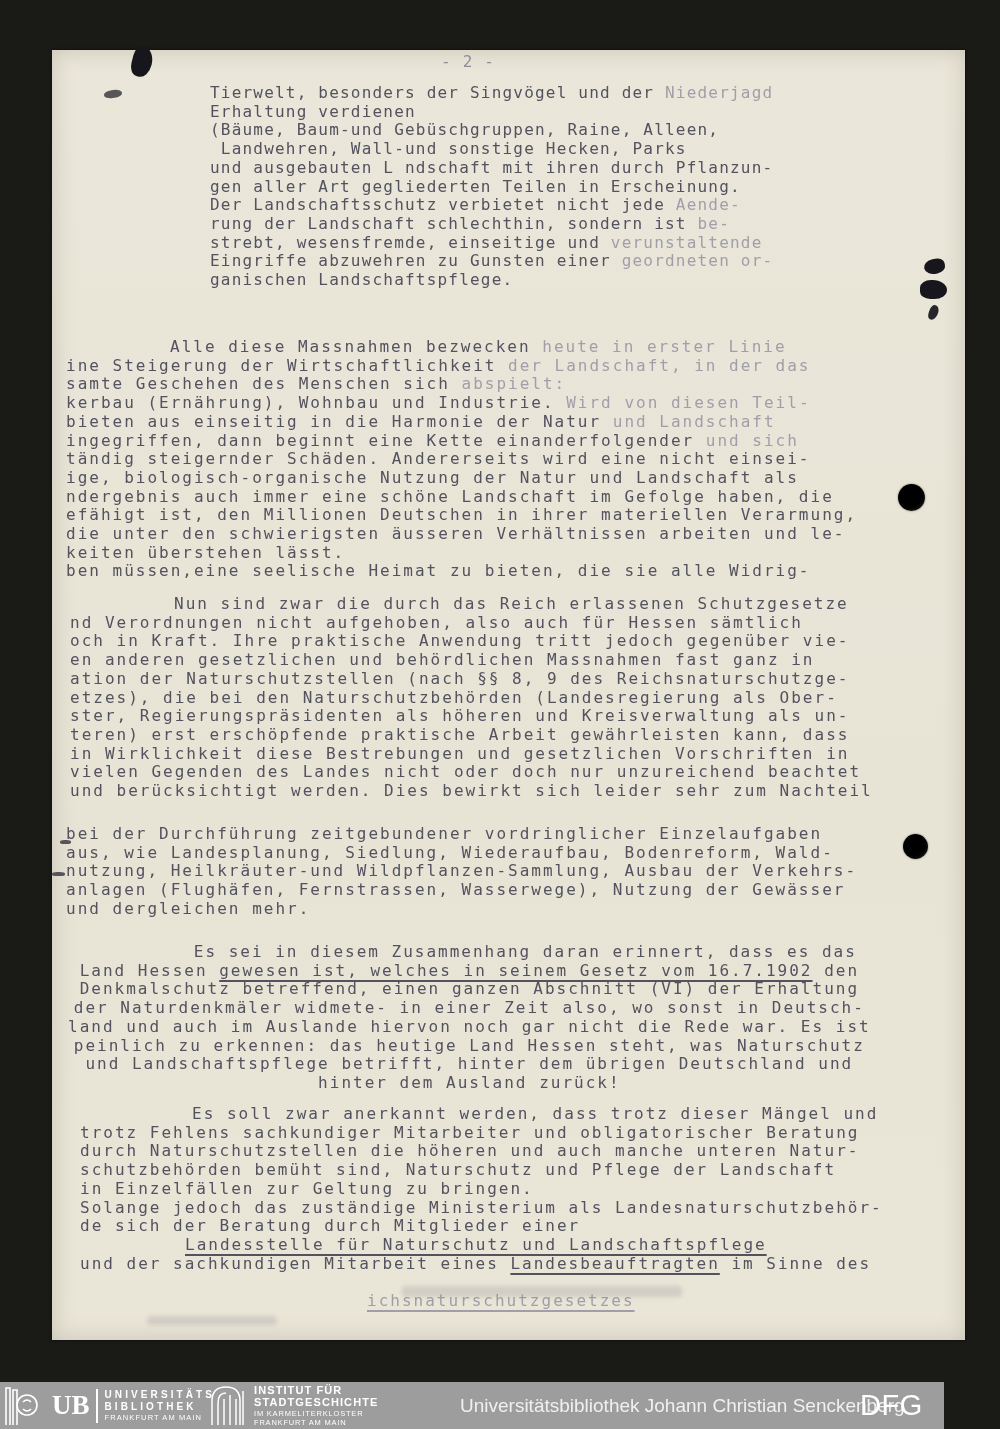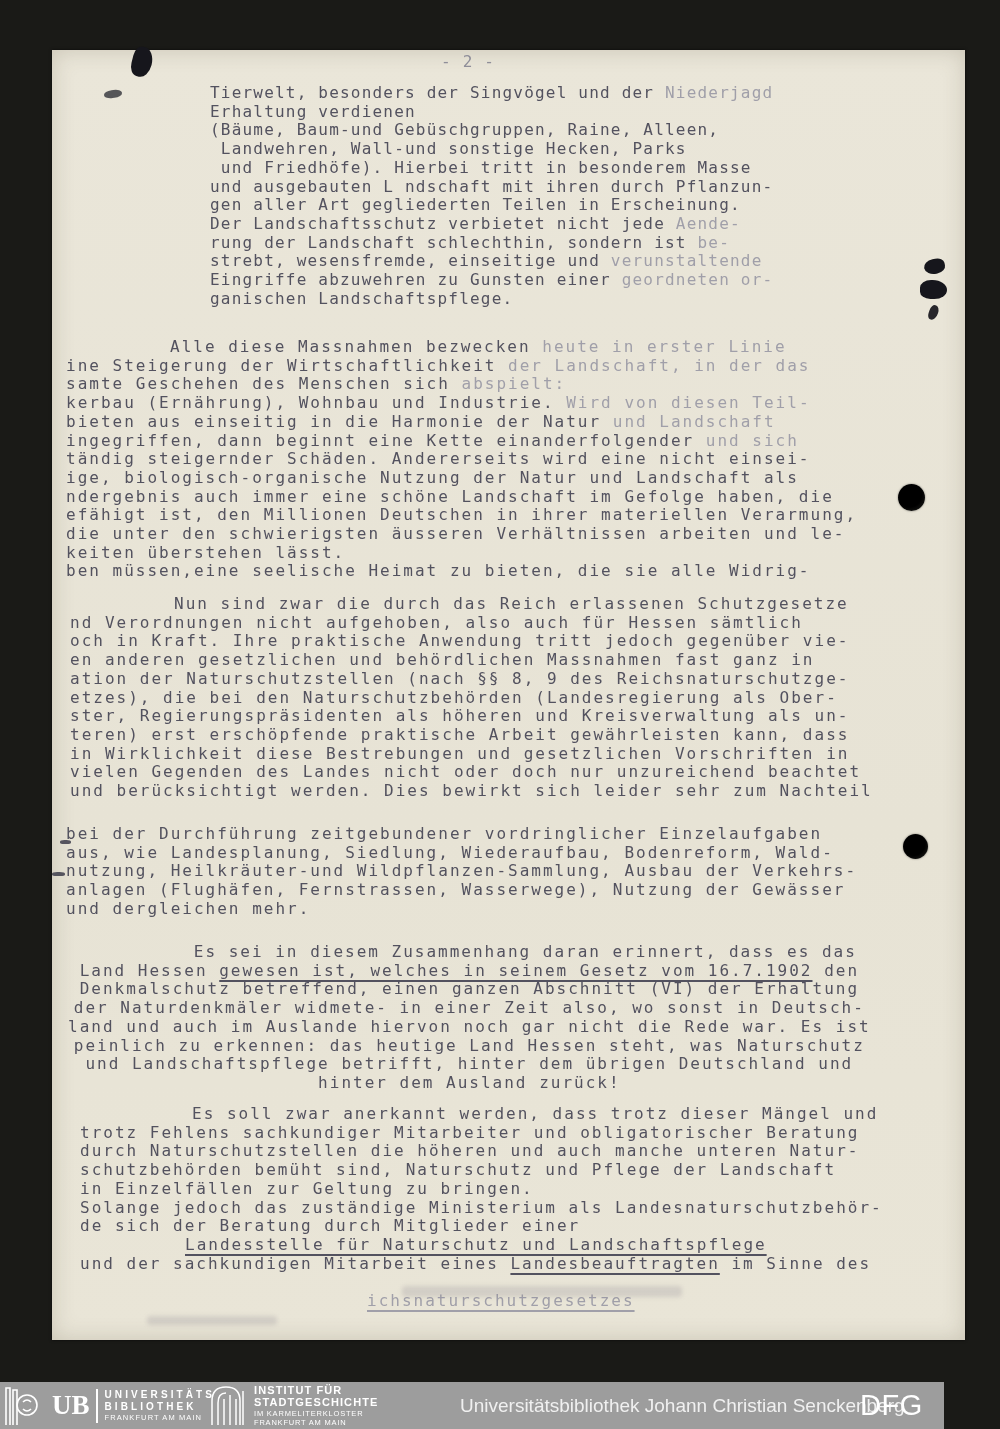--- a/index.html
+++ b/index.html
@@ -73,21 +73,20 @@
 
   <div class="page">
     <div class="pagenum">- 2 -</div>
 
     <div>
         <div class="block b1" style="left: 158px; top: 34px;">
           <div class="tline"><span class="">Tierwelt, besonders der Singvögel und der </span><span class="f">Niederjagd</span></div>
           <div class="tline"><span class="">Erhaltung verdienen</span></div>
           <div class="tline"><span class="">(Bäume, Baum-und Gebüschgruppen, Raine, Alleen,</span></div>
           <div class="tline"><span class=""> Landwehren, Wall-und sonstige Hecken, Parks</span></div>
-          <div class="tline"><span class=""> und Friedhöfe). Hierbei tritt in besonderem Masse</span></div>
           <div class="tline"><span class="">und ausgebauten L ndschaft mit ihren durch Pflanzun-</span></div>
           <div class="tline"><span class="">gen aller Art gegliederten Teilen in Erscheinung.</span></div>
           <div class="tline"><span class="">Der Landschaftsschutz verbietet nicht jede </span><span class="f">Aende-</span></div>
           <div class="tline"><span class="">rung der Landschaft schlechthin, sondern ist </span><span class="f">be-</span></div>
           <div class="tline"><span class="">strebt, wesensfremde, einseitige und </span><span class="f">verunstaltende</span></div>
           <div class="tline"><span class="">Eingriffe abzuwehren zu Gunsten einer </span><span class="f">geordneten or-</span></div>
           <div class="tline"><span class="">ganischen Landschaftspflege.</span></div>
         </div>
         <div class="block b2" style="left: 14px; top: 288px;">
           <div class="tline" style="margin-left: 104px;"><span class="">Alle diese Massnahmen bezwecken </span><span class="f">heute in erster Linie</span></div>

